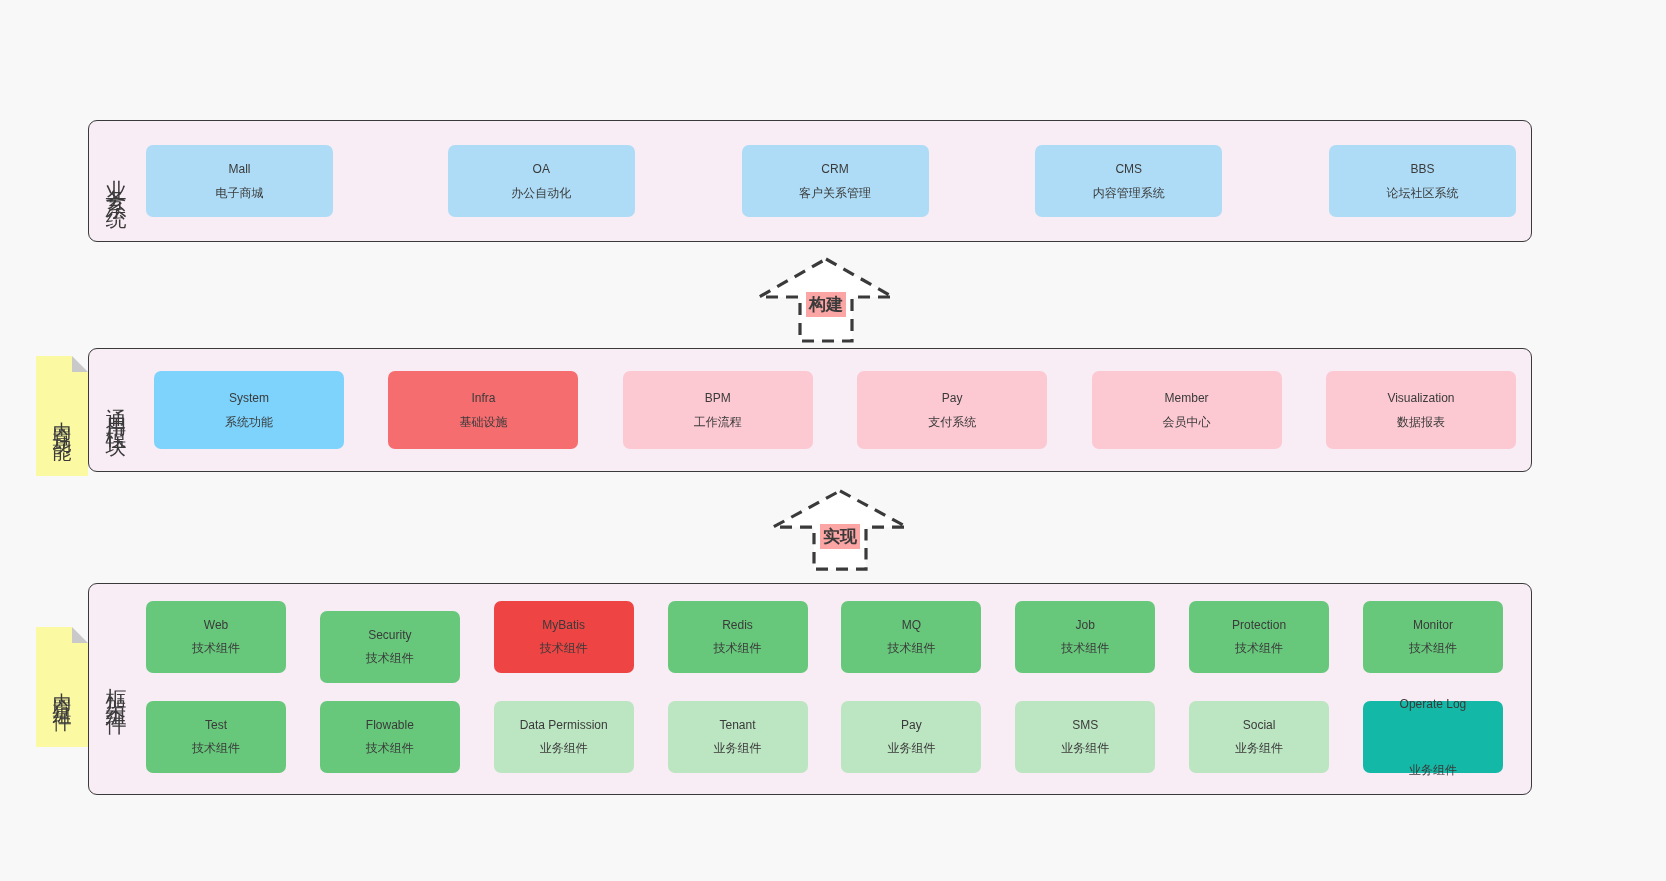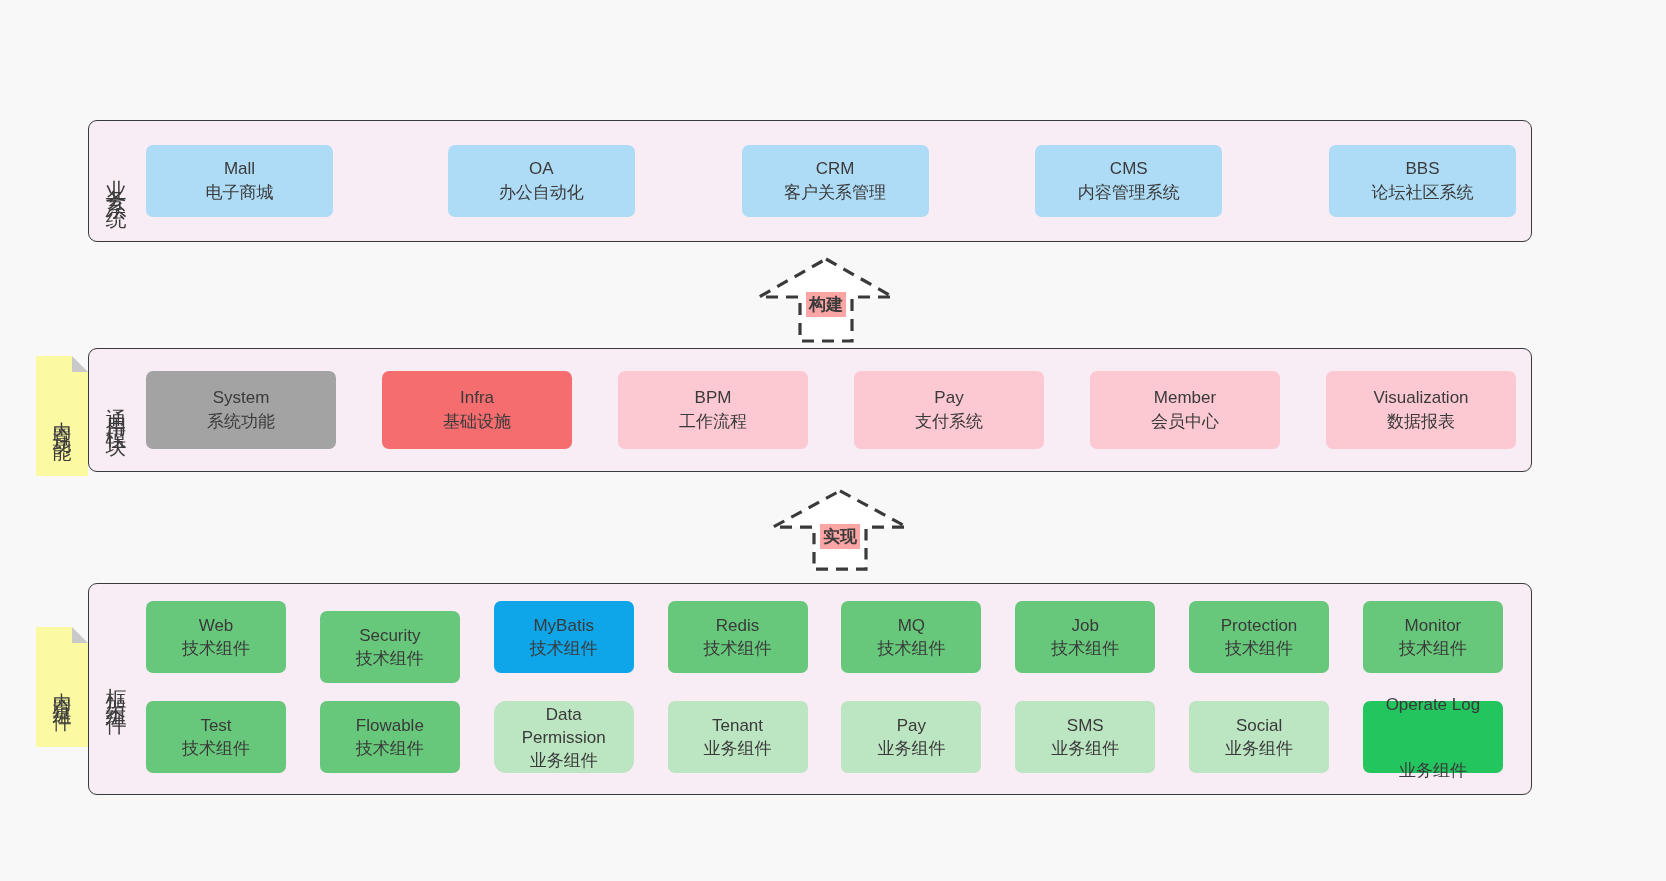--- a/index.html
+++ b/index.html
@@ -45,21 +45,21 @@
   #comp-row-1 { top:117px; }
 
   .box {
     border-radius:7px;
     display:flex; flex-direction:column;
     justify-content:center; align-items:center;
     text-align:center;
     box-sizing:border-box;
     padding:0 12px;
     color:#3a3a3a;
-    font-size:17px;
+    font-size:12px;
     line-height:24px;
   }
   #panel-business .box   { width:187px; height:72px; }
   #panel-modules .box    { width:190px; height:78px; }
   #panel-components .box { width:140px; height:72px; line-height:23px; }
 
   
   .note {
     position:absolute;
     width:52px; height:120px;
@@ -139,21 +139,21 @@
   <div class="arrow" id="arrow-build">
     <svg viewBox="0 0 140 88" preserveAspectRatio="none">
       <polygon points="70,3 137,41 96,41 96,85 44,85 44,41 3,41" fill="#ffffff" stroke="#3a3a3a" stroke-width="3.2" stroke-dasharray="12 8" stroke-linejoin="miter"></polygon>
     </svg>
     <span class="arrow-label">构建</span>
   </div>
 
   <section class="panel" id="panel-modules">
     <div class="vlabel">通用模块</div>
     <div class="boxrow">
-        <div class="box" style="background: #a3a3a3;">
+        <div class="box" style="background: #7dd3fc; margin-left: 8px;">
           <span class="box-name">System</span>
           <span class="box-desc">系统功能</span>
         </div>
         <div class="box" style="background: rgb(246, 109, 112);">
           <span class="box-name">Infra</span>
           <span class="box-desc">基础设施</span>
         </div>
         <div class="box" style="background: rgb(252, 201, 210);">
           <span class="box-name">BPM</span>
           <span class="box-desc">工作流程</span>
@@ -184,21 +184,21 @@
     <div class="vlabel">框架组件</div>
     <div class="boxrow" id="comp-row-0">
         <div class="box" style="background: rgb(103, 200, 123);">
           <span class="box-name">Web</span>
           <span class="box-desc">技术组件</span>
         </div>
         <div class="box" style="background: rgb(103, 200, 123); margin-top: 20px;">
           <span class="box-name">Security</span>
           <span class="box-desc">技术组件</span>
         </div>
-        <div class="box" style="background: #0ea5e9;">
+        <div class="box" style="background: #ef4444;">
           <span class="box-name">MyBatis</span>
           <span class="box-desc">技术组件</span>
         </div>
         <div class="box" style="background: rgb(103, 200, 123);">
           <span class="box-name">Redis</span>
           <span class="box-desc">技术组件</span>
         </div>
         <div class="box" style="background: rgb(103, 200, 123);">
           <span class="box-name">MQ</span>
           <span class="box-desc">技术组件</span>
@@ -218,40 +218,40 @@
       </div>
     <div class="boxrow" id="comp-row-1">
         <div class="box" style="background: rgb(103, 200, 123);">
           <span class="box-name">Test</span>
           <span class="box-desc">技术组件</span>
         </div>
         <div class="box" style="background: rgb(103, 200, 123);">
           <span class="box-name">Flowable</span>
           <span class="box-desc">技术组件</span>
         </div>
-        <div class="box" style="background: rgb(188, 229, 194); border-radius: 12px;">
+        <div class="box" style="background: rgb(188, 229, 194);">
           <span class="box-name">Data Permission</span>
           <span class="box-desc">业务组件</span>
         </div>
         <div class="box" style="background: rgb(188, 229, 194);">
           <span class="box-name">Tenant</span>
           <span class="box-desc">业务组件</span>
         </div>
         <div class="box" style="background: rgb(188, 229, 194);">
           <span class="box-name">Pay</span>
           <span class="box-desc">业务组件</span>
         </div>
         <div class="box" style="background: rgb(188, 229, 194);">
           <span class="box-name">SMS</span>
           <span class="box-desc">业务组件</span>
         </div>
         <div class="box" style="background: rgb(188, 229, 194);">
           <span class="box-name">Social</span>
           <span class="box-desc">业务组件</span>
         </div>
-        <div class="box" style="background: #22c55e; gap: 43px;">
+        <div class="box" style="background: #14b8a6; gap: 43px;">
           <span class="box-name">Operate Log</span>
           <span class="box-desc">业务组件</span>
         </div>
       </div>
   </section>
 
 </div>
 
 </body></html>

